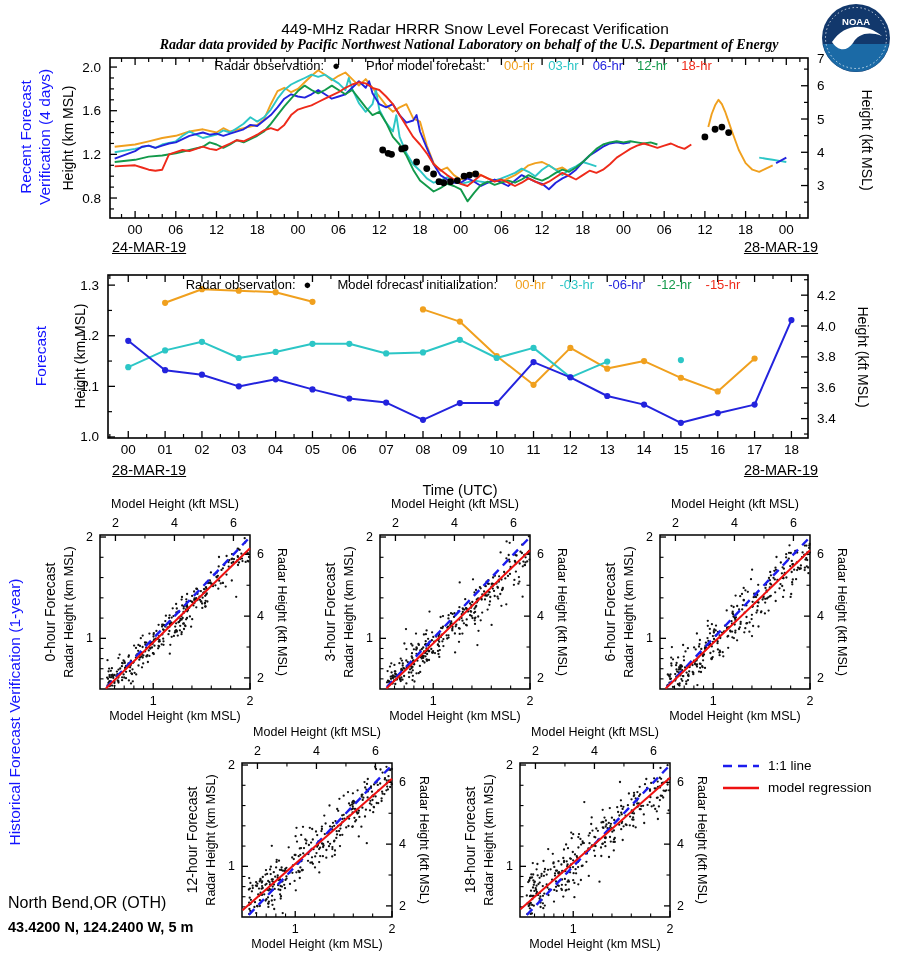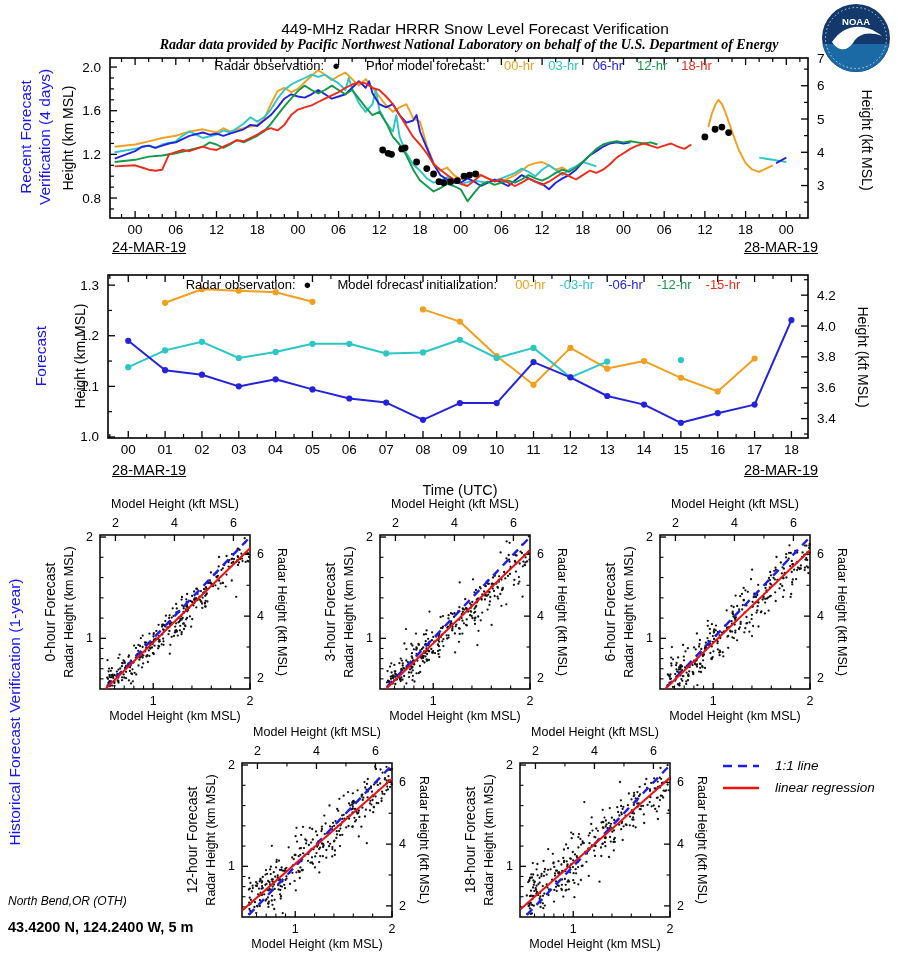--- a/index.html
+++ b/index.html
@@ -21,22 +21,22 @@
   .sec-label{font-size:15.5px;line-height:1.2;}
   .legend-row{font-size:13px;white-space:nowrap;}
   .legend-row .lg-obs{margin-right:8px;}
   .legend-row .lg-dot{margin-right:26px;}
   .legend-row .lg-model{margin-right:4px;}
   .legend-row .lg-item{margin-left:14px;}
   .date-label{font-size:14.5px;text-decoration:underline;}
   .xaxis-title{font-size:14.5px;}
   #scatter-legend{display:flex;flex-direction:column;gap:7px;font-size:13.5px;}
   #scatter-legend .row{display:flex;align-items:center;}
-  #scatter-legend .row span{margin-left:16px;font-style:italic;}
-  .station1{font-size:12px;font-style:italic;}
+  #scatter-legend .row span{margin-left:9px;}
+  .station1{font-size:16px;}
   .station2{font-size:14.5px;}
 </style>
 </head>
 <body>
 
 <div id="page">
 
   <svg id="plots" width="898" height="956">
       <g>
         <rect x="110" y="58" width="698" height="160" fill="none" stroke="#000" stroke-width="1.6"></rect>
@@ -2332,20 +2332,20 @@
       <div class="row">
         <svg width="36" height="6">
           <line x1="0" y1="3" x2="36" y2="3" stroke="#1c1cee" stroke-width="2.5" stroke-dasharray="9,6"></line>
         </svg>
         <span>1:1 line</span>
       </div>
       <div class="row">
         <svg width="36" height="6">
           <line x1="0" y1="3" x2="36" y2="3" stroke="#ee1111" stroke-width="2.5"></line>
         </svg>
-        <span>linear regression</span>
+        <span>model regression</span>
       </div>
     </div>
 
   <div class="abs station1" style="left:8px;top:894px;">North Bend,OR (OTH)</div>
   <div class="abs station2" style="left:8px;top:919px;font-weight:bold;">43.4200 N, 124.2400 W, 5 m</div>
 
 </div>
 
 </body></html>

